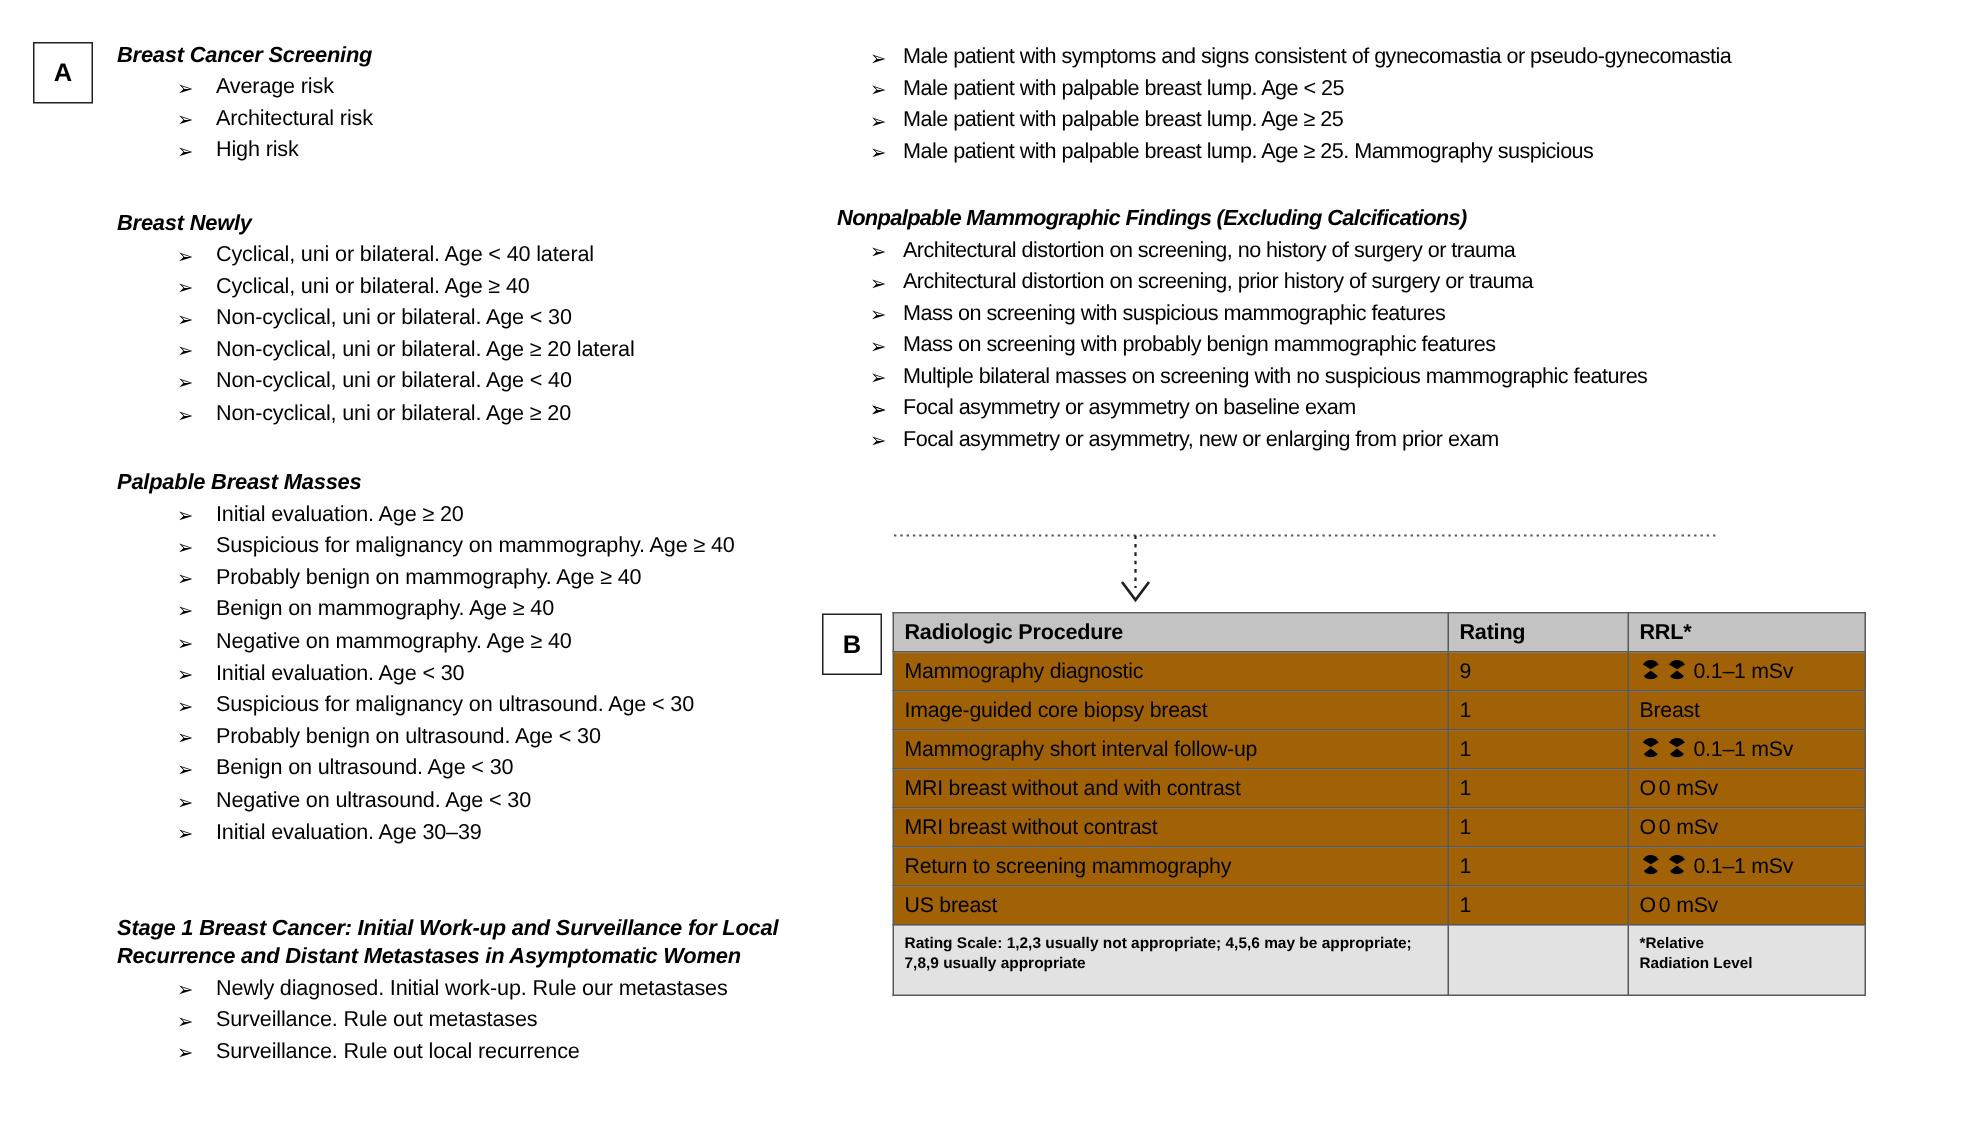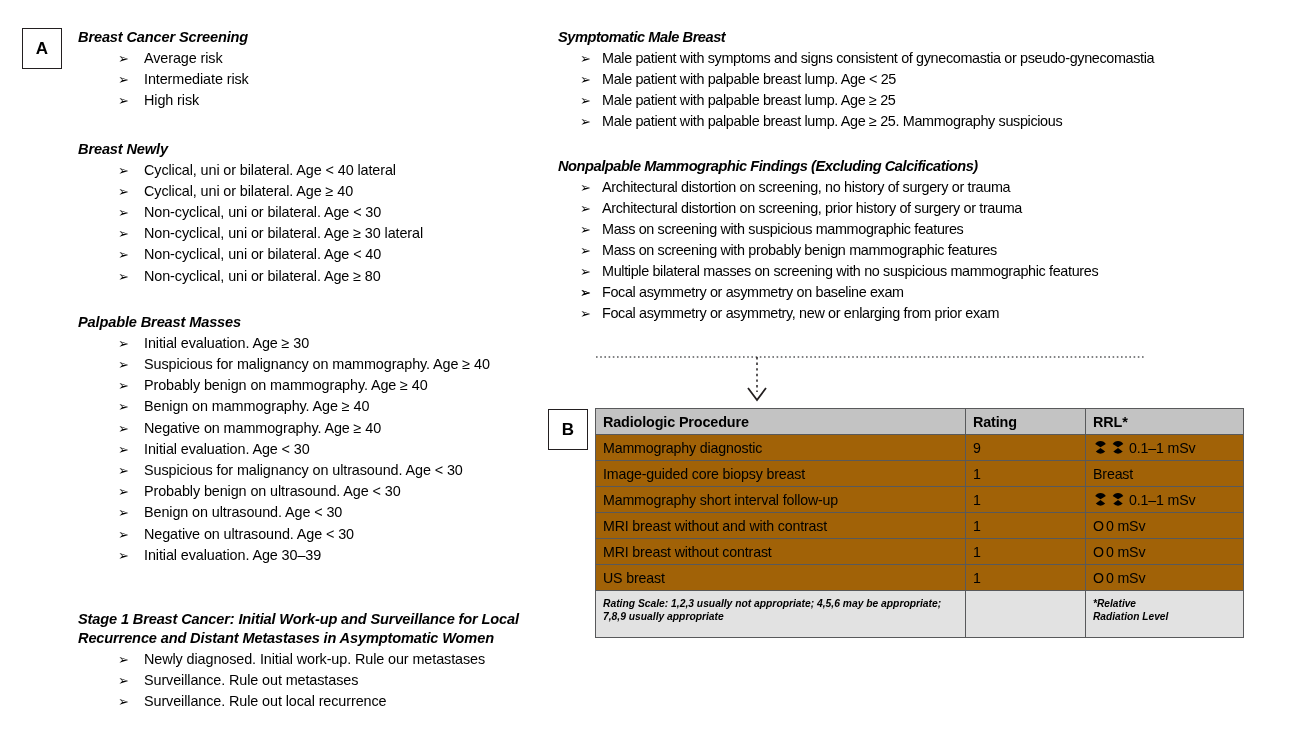--- a/index.html
+++ b/index.html
@@ -125,21 +125,20 @@
   #rating-table tfoot td {
     background: #e2e2e2;
     font-size: 10.3px;
     font-weight: bold;
     line-height: 13.4px;
     padding: 6px 7px;
     height: 34px;
     vertical-align: top;
     letter-spacing: 0;
     white-space: normal;
-    font-style: italic;
   }
   #rating-table tfoot td.foot-rrl { font-size: 10.2px; margin-top: 29px; }
 
   .rrl-cell { white-space: nowrap; }
   .rad-pair {
     display: inline-block;
     position: relative;
     top: 1px;
     margin-right: 2px;
   }
@@ -155,41 +154,41 @@
 <div class="panel-letter" id="letter-b">
   <span>B</span>
 </div>
 
 <div class="column" id="col-left">
 
   <div class="group" id="group-screening">
     <div class="group-title">Breast Cancer Screening</div>
     <ul class="items">
       <li><span class="bullet-icon">➢</span><span>Average risk</span></li>
-      <li><span class="bullet-icon">➢</span><span>Intermediate risk</span></li>
+      <li><span class="bullet-icon">➢</span><span>Architectural risk</span></li>
       <li><span class="bullet-icon">➢</span><span>High risk</span></li>
     </ul>
   </div>
 
   <div class="group" id="group-pain">
     <div class="group-title">Breast Newly</div>
     <ul class="items">
       <li><span class="bullet-icon">➢</span><span>Cyclical, uni or bilateral. Age &lt; 40 lateral</span></li>
       <li><span class="bullet-icon">➢</span><span>Cyclical, uni or bilateral. Age ≥ 40</span></li>
       <li><span class="bullet-icon">➢</span><span>Non-cyclical, uni or bilateral. Age &lt; 30</span></li>
-      <li><span class="bullet-icon">➢</span><span>Non-cyclical, uni or bilateral. Age ≥ 30 lateral</span></li>
+      <li><span class="bullet-icon">➢</span><span>Non-cyclical, uni or bilateral. Age ≥ 20 lateral</span></li>
       <li><span class="bullet-icon">➢</span><span>Non-cyclical, uni or bilateral. Age &lt; 40</span></li>
-      <li><span class="bullet-icon">➢</span><span>Non-cyclical, uni or bilateral. Age ≥ 80</span></li>
+      <li><span class="bullet-icon">➢</span><span>Non-cyclical, uni or bilateral. Age ≥ 20</span></li>
     </ul>
   </div>
 
   <div class="group" id="group-palpable">
     <div class="group-title">Palpable Breast Masses</div>
     <ul class="items">
-      <li><span class="bullet-icon">➢</span><span>Initial evaluation. Age ≥ 30</span></li>
+      <li><span class="bullet-icon">➢</span><span>Initial evaluation. Age ≥ 20</span></li>
       <li><span class="bullet-icon">➢</span><span>Suspicious for malignancy on mammography. Age ≥ 40</span></li>
       <li><span class="bullet-icon">➢</span><span>Probably benign on mammography. Age ≥ 40</span></li>
       <li><span class="bullet-icon">➢</span><span>Benign on mammography. Age ≥ 40</span></li>
       <li><span class="bullet-icon">➢</span><span>Negative on mammography. Age ≥ 40</span></li>
       <li><span class="bullet-icon">➢</span><span>Initial evaluation. Age &lt; 30</span></li>
       <li><span class="bullet-icon">➢</span><span>Suspicious for malignancy on ultrasound. Age &lt; 30</span></li>
       <li><span class="bullet-icon">➢</span><span>Probably benign on ultrasound. Age &lt; 30</span></li>
       <li><span class="bullet-icon">➢</span><span>Benign on ultrasound. Age &lt; 30</span></li>
       <li><span class="bullet-icon">➢</span><span>Negative on ultrasound. Age &lt; 30</span></li>
       <li><span class="bullet-icon">➢</span><span>Initial evaluation. Age 30–39</span></li>
@@ -203,21 +202,20 @@
       <li><span class="bullet-icon">➢</span><span>Surveillance. Rule out metastases</span></li>
       <li><span class="bullet-icon">➢</span><span>Surveillance. Rule out local recurrence</span></li>
     </ul>
   </div>
 
 </div>
 
 <div class="column" id="col-right">
 
   <div class="group" id="group-male">
-    <div class="group-title">Symptomatic Male Breast</div>
     <ul class="items">
       <li><span class="bullet-icon">➢</span><span>Male patient with symptoms and signs consistent of gynecomastia or pseudo-gynecomastia</span></li>
       <li><span class="bullet-icon">➢</span><span>Male patient with palpable breast lump. Age &lt;  25</span></li>
       <li><span class="bullet-icon">➢</span><span>Male patient with palpable breast lump. Age ≥ 25</span></li>
       <li><span class="bullet-icon">➢</span><span>Male patient with palpable breast lump. Age ≥ 25. Mammography suspicious</span></li>
     </ul>
   </div>
 
   <div class="group" id="group-nonpalp">
     <div class="group-title">Nonpalpable Mammographic Findings (Excluding Calcifications)</div>
@@ -296,20 +294,36 @@
       <td>MRI breast without and with contrast</td>
       <td>1</td>
       <td class="rrl-cell"><span class="zero-rad">O</span><span>0 mSv</span></td>
     </tr>
     <tr>
       <td>MRI breast without contrast</td>
       <td>1</td>
       <td class="rrl-cell"><span class="zero-rad">O</span><span>0 mSv</span></td>
     </tr>
     <tr>
+      <td>Return to screening mammography</td>
+      <td>1</td>
+      <td class="rrl-cell">
+        <span class="rad-pair">
+          <svg width="34" height="14" viewBox="0 0 34 14" aria-hidden="true">
+            <g fill="#000000">
+              <path d="M7.5 7.2 L2.2 4.0 A6.2 6.2 0 0 1 12.8 4.0 Z"></path>
+              <path d="M7.5 8.0 L12.2 11.6 A6.2 6.2 0 0 1 2.8 11.6 Z"></path>
+              <path d="M25.0 7.2 L19.7 4.0 A6.2 6.2 0 0 1 30.3 4.0 Z"></path>
+              <path d="M25.0 8.0 L29.7 11.6 A6.2 6.2 0 0 1 20.3 11.6 Z"></path>
+            </g>
+          </svg>
+        </span><span>0.1–1 mSv</span>
+      </td>
+    </tr>
+    <tr>
       <td>US breast</td>
       <td>1</td>
       <td class="rrl-cell"><span class="zero-rad">O</span><span>0 mSv</span></td>
     </tr>
   </tbody>
   <tfoot>
     <tr>
       <td>Rating Scale: 1,2,3 usually not appropriate; 4,5,6 may be appropriate; 7,8,9 usually appropriate</td>
       <td></td>
       <td class="foot-rrl">

